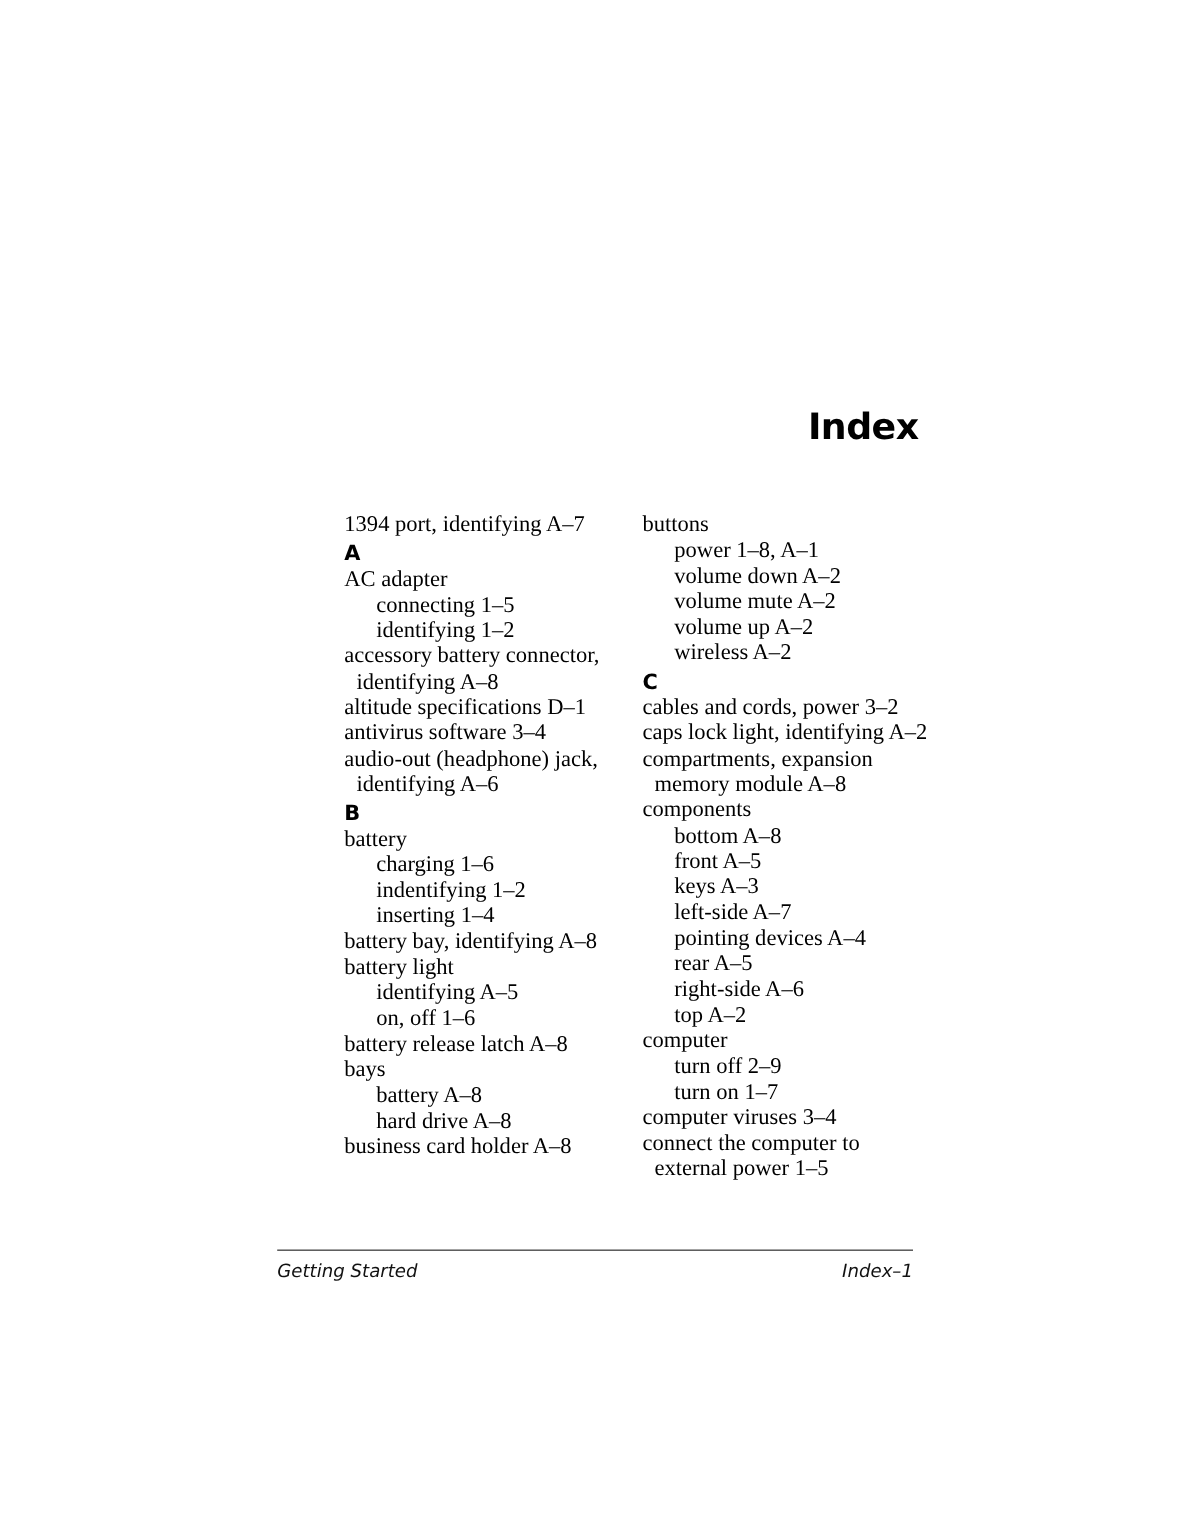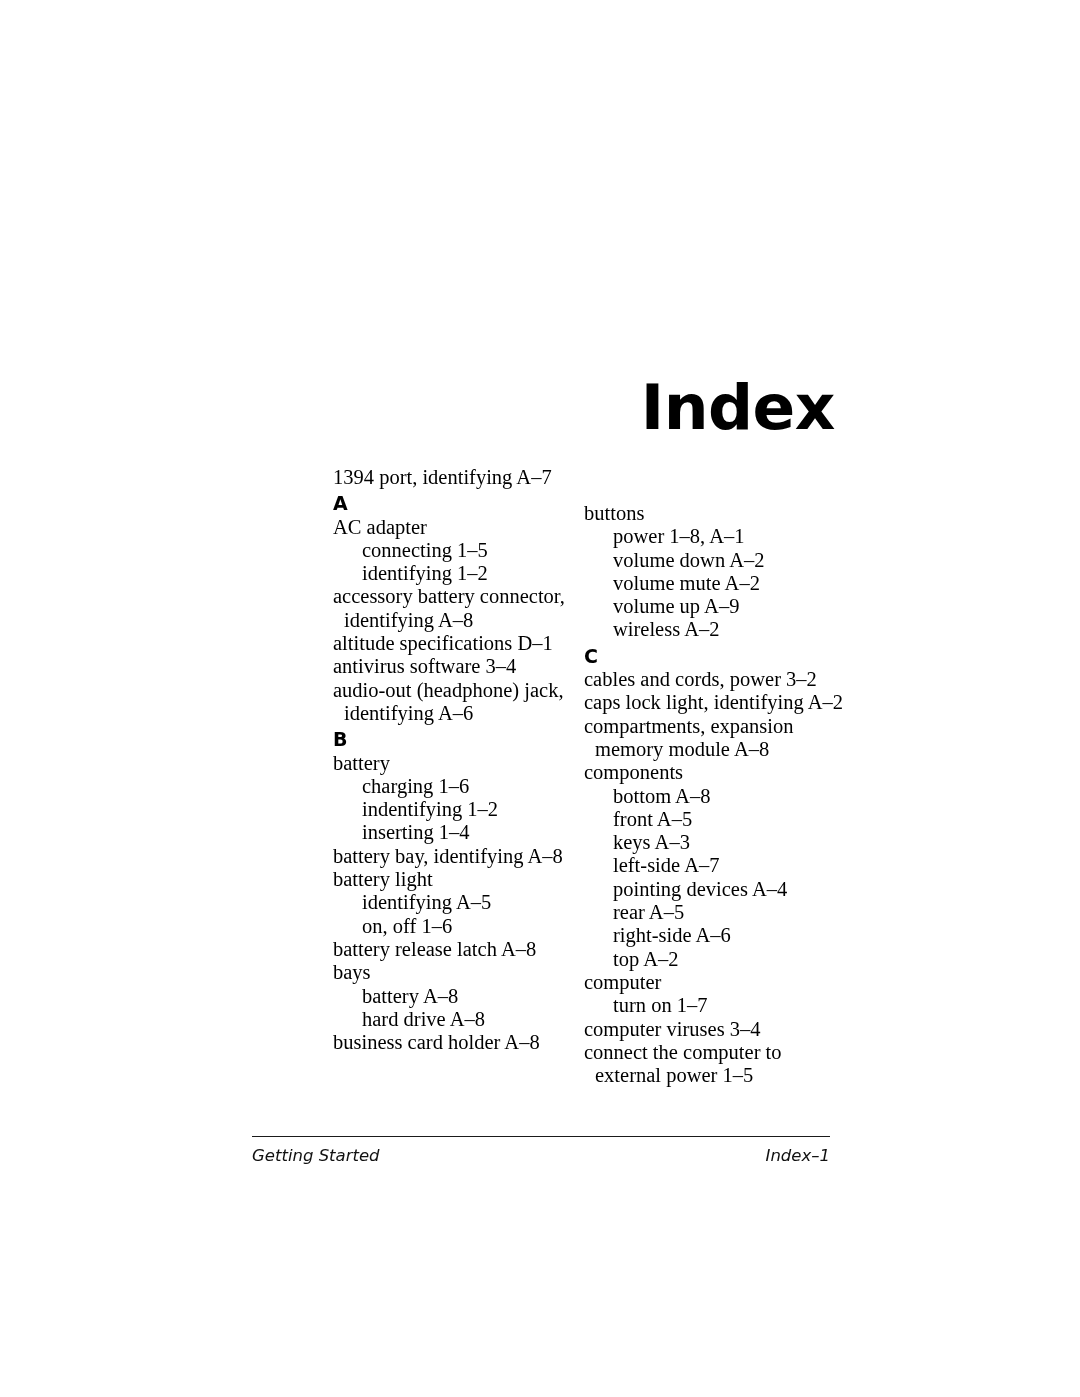--- a/index.html
+++ b/index.html
@@ -18,41 +18,41 @@
 
   
   #page-title {
     position: absolute;
     left: 240px;
     top: 338px;
     width: 595px;
     text-align: right;
     font-family: "DejaVu Sans", "Liberation Sans", sans-serif;
     font-weight: bold;
-    font-size: 63px;
+    font-size: 33px;
     line-height: 56px;
     letter-spacing: -0.5px;
     color: #000000;
   }
 
   
   #index-body {
     position: absolute;
     left: 0;
     top: 466px;
     width: 1080px;
     height: 640px;
   }
   .index-column {
     position: absolute;
     top: 0;
     width: 262px;
   }
-  #index-column-left  { left: 313px; margin-left: 20px; }
-  #index-column-right { left: 584px; margin-top: 36px; }
+  #index-column-left  { left: 313px; }
+  #index-column-right { left: 584px; }
 
   .index-entry {
     font-size: 20.5px;
     line-height: 23.3px;
     margin: 0;
     padding: 0;
     text-indent: 0;
     padding-left: 10px;
     margin-left: -10px;
     
@@ -132,36 +132,37 @@
       <div class="index-entry level-main">bays</div>
       <div class="index-entry level-sub">battery A–8</div>
       <div class="index-entry level-sub">hard drive A–8</div>
       <div class="index-entry level-main">business card holder A–8</div>
     </div>
   <div id="index-column-right" class="index-column">
       <div class="index-entry level-main">buttons</div>
       <div class="index-entry level-sub">power 1–8, A–1</div>
       <div class="index-entry level-sub">volume down A–2</div>
       <div class="index-entry level-sub">volume mute A–2</div>
-      <div class="index-entry level-sub">volume up A–9</div>
+      <div class="index-entry level-sub">volume up A–2</div>
       <div class="index-entry level-sub">wireless A–2</div>
       <div class="letter-heading spaced-top">C</div>
       <div class="index-entry level-main">cables and cords, power 3–2</div>
       <div class="index-entry level-main">caps lock light, identifying A–2</div>
       <div class="index-entry level-main">compartments, expansion memory module A–8</div>
       <div class="index-entry level-main">components</div>
       <div class="index-entry level-sub">bottom A–8</div>
       <div class="index-entry level-sub">front A–5</div>
       <div class="index-entry level-sub">keys A–3</div>
       <div class="index-entry level-sub">left-side A–7</div>
       <div class="index-entry level-sub">pointing devices A–4</div>
       <div class="index-entry level-sub">rear A–5</div>
       <div class="index-entry level-sub">right-side A–6</div>
       <div class="index-entry level-sub">top A–2</div>
       <div class="index-entry level-main">computer</div>
+      <div class="index-entry level-sub">turn off 2–9</div>
       <div class="index-entry level-sub">turn on 1–7</div>
       <div class="index-entry level-main">computer viruses 3–4</div>
       <div class="index-entry level-main">connect the computer to external power 1–5</div>
     </div>
 </div>
 
 <div id="page-footer">
   <div id="footer-rule"></div>
   <div id="footer-row">
     <span id="footer-left">Getting Started</span>

